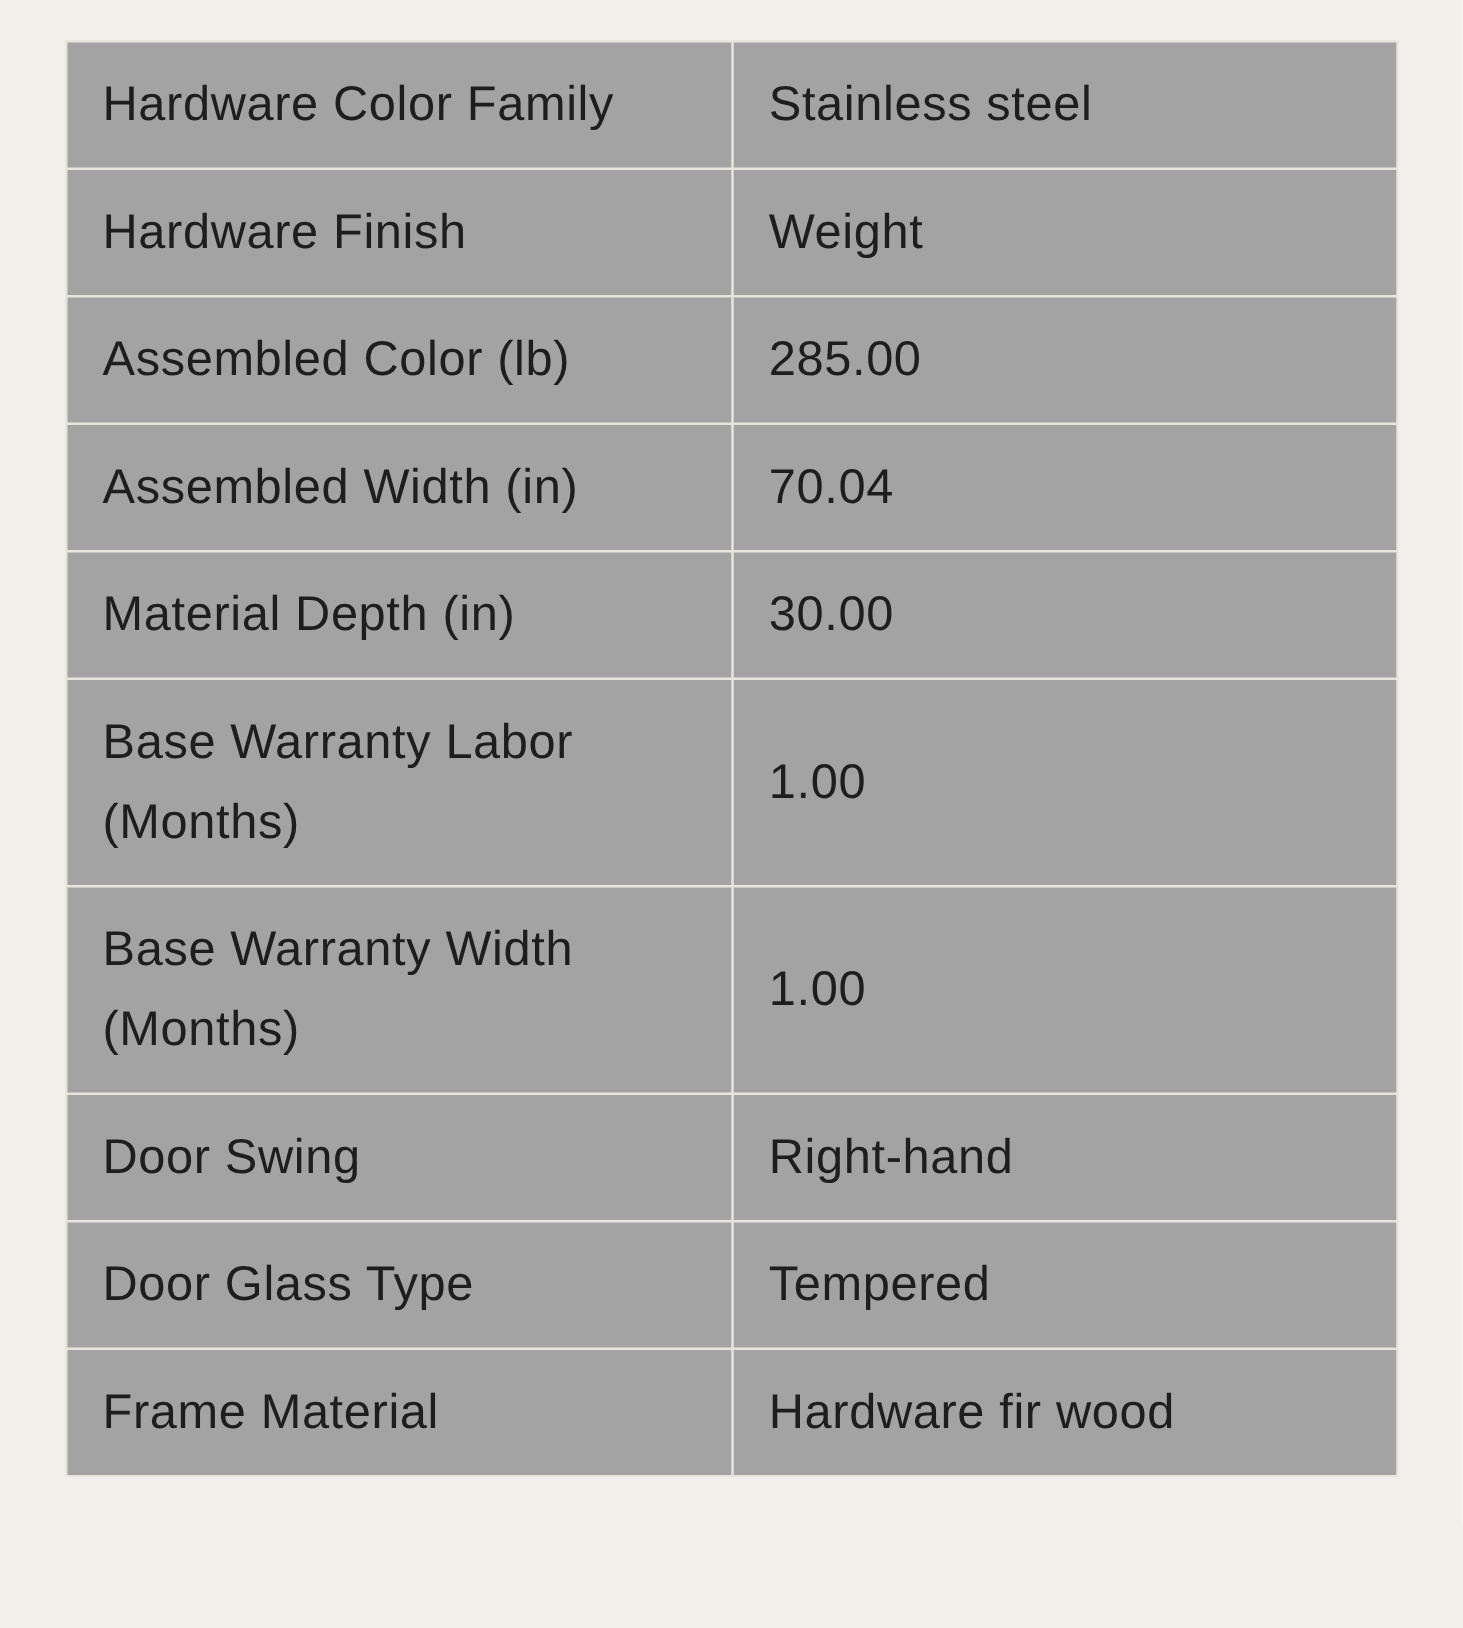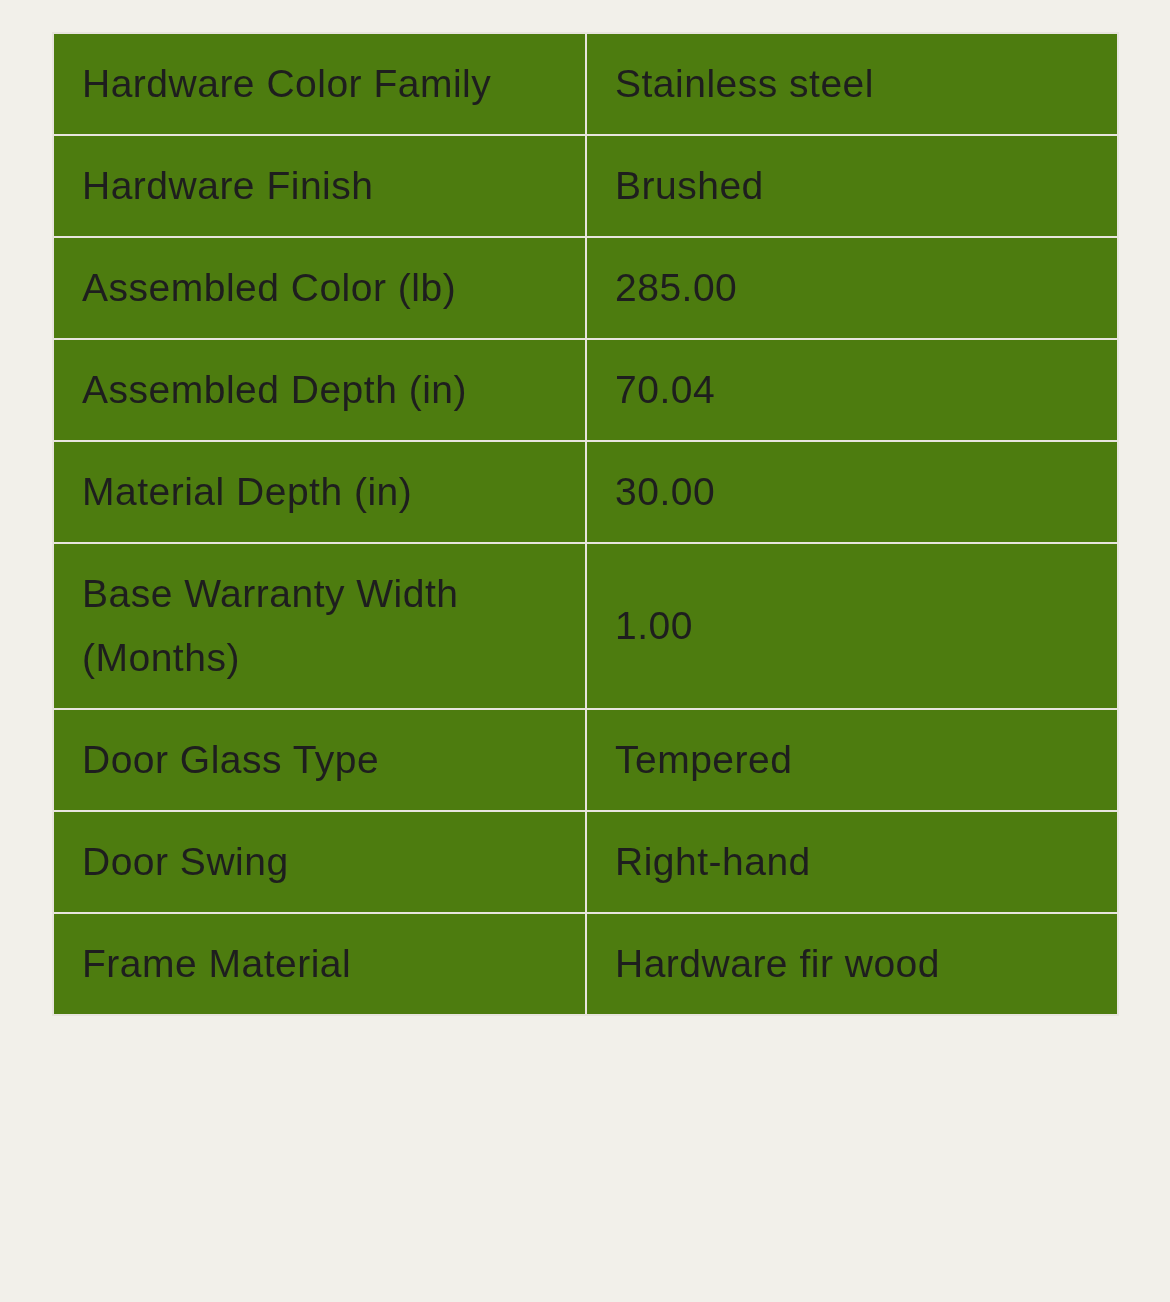--- a/index.html
+++ b/index.html
@@ -25,21 +25,21 @@
     background: #fdfdfb;
   }
   .spec-table td {
     border: 2px solid #e8e5de;
     vertical-align: middle;
     font-size: 39px;
     line-height: 64px;
     letter-spacing: 0.5px;
     padding: 18px 24px 18px 28px;
     color: #1e1e1e;
-    background: #4d7c0f;
+    background: #a3a3a3;
     word-wrap: break-word;
   }
   .spec-table col.label-col { width: 533px; }
   .spec-table col.value-col { width: 532px; }
 </style>
 </head>
 <body style="background: rgb(242, 240, 234);">
 
 <table class="spec-table">
   <colgroup>
@@ -47,44 +47,48 @@
     <col class="value-col">
   </colgroup>
   <tbody>
 
   <tr>
       <td>Hardware Color Family</td>
       <td>Stainless steel</td>
     </tr>
       <tr>
       <td>Hardware Finish</td>
-      <td>Brushed</td>
+      <td>Weight</td>
     </tr>
       <tr>
       <td>Assembled Color (lb)</td>
       <td>285.00</td>
     </tr>
       <tr>
-      <td>Assembled Depth (in)</td>
+      <td>Assembled Width (in)</td>
       <td>70.04</td>
     </tr>
       <tr>
       <td>Material Depth (in)</td>
       <td>30.00</td>
     </tr>
       <tr>
+      <td>Base Warranty Labor (Months)</td>
+      <td>1.00</td>
+    </tr>
+      <tr>
       <td>Base Warranty Width (Months)</td>
       <td>1.00</td>
     </tr>
       <tr>
+      <td>Door Swing</td>
+      <td>Right-hand</td>
+    </tr>
+      <tr>
       <td>Door Glass Type</td>
       <td>Tempered</td>
-    </tr>
-      <tr>
-      <td>Door Swing</td>
-      <td>Right-hand</td>
     </tr>
       <tr>
       <td>Frame Material</td>
       <td>Hardware fir wood</td>
     </tr>
     </tbody>
 </table>
 
 </body></html>

